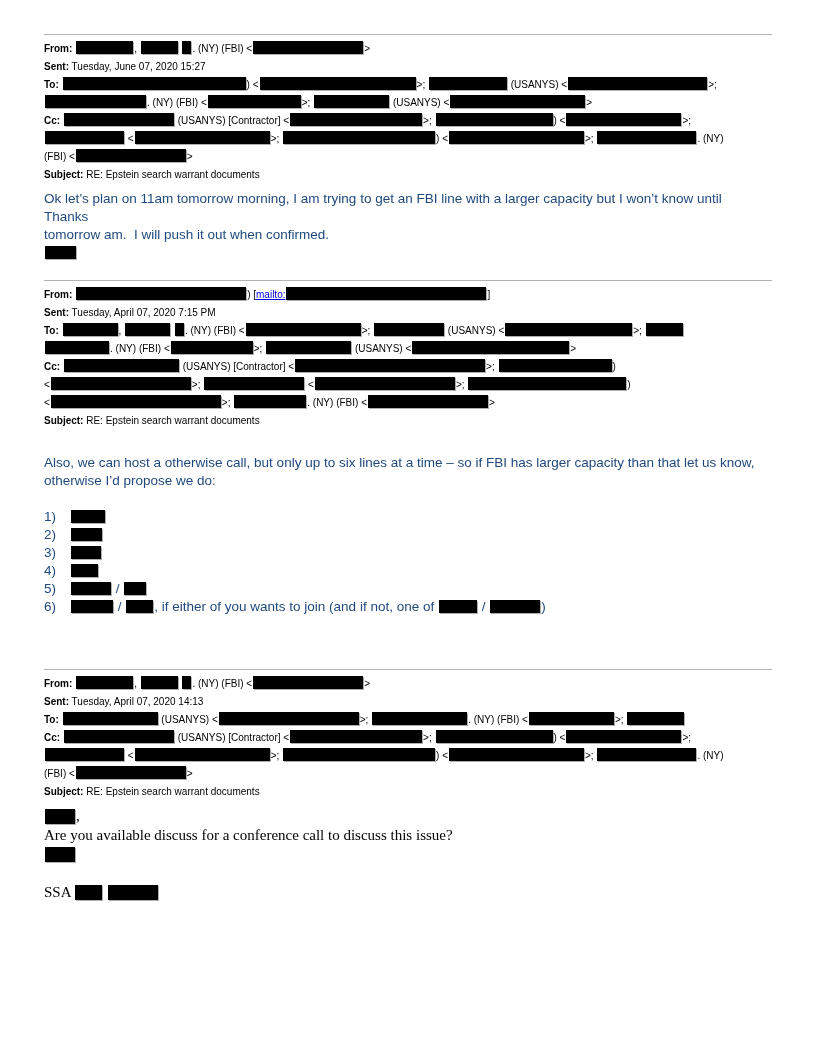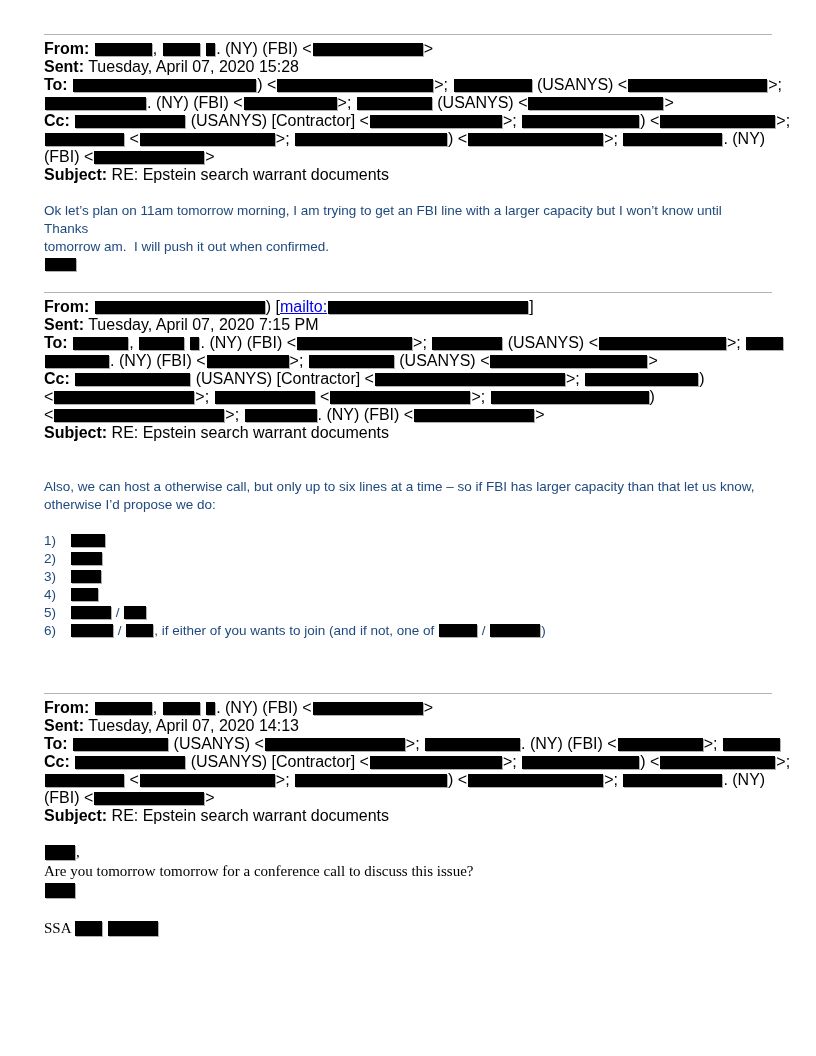--- a/index.html
+++ b/index.html
@@ -1,41 +1,41 @@
 <!DOCTYPE html>
 <html><head>
 <meta charset="utf-8">
 <style>
   html,body{margin:0;padding:0;overflow:hidden;background:#ffffff;}
   body{width:816px;height:1056px;font-family:"Liberation Sans",sans-serif;color:#000;}
   .page{box-sizing:border-box;width:816px;height:1056px;padding:34px 44px 0 44px;}
   .rule{border-top:1px solid #b3b3b3;height:0;}
-  .email .header{margin-top:5px;font-size:16px;line-height:18px;color:#000;}
+  .email .header{margin-top:5px;font-size:10px;line-height:18px;color:#000;}
   .line{white-space:nowrap;height:18px;}
   .lbl{font-weight:bold;}
   .bar{display:inline-block;background:#000;height:13px;vertical-align:-2px;margin:0 1px;box-shadow:1px 1px 0 rgba(110,110,110,0.55);}
-  .body{margin-top:18px;}
+  .body{margin-top:6px;}
   .body.blue{color:#1f497d;font-size:13.5px;line-height:18px;}
   .body.serif{color:#000;font-family:"Liberation Serif",serif;font-size:15px;line-height:19px;}
   .body.serif .line{height:19px;}
   .body.serif .bar{height:15px;vertical-align:-3px;}
   .num{display:inline-block;width:26px;}
   .mlink{color:#0000ee;text-decoration:underline;cursor:pointer;}
   .email-1 .body{margin-bottom:18px;}
   .email-2 .body{margin-bottom:53px;}
 </style>
 </head>
 <body>
 
 <div class="page" id="page-root">
     <section class="email email-1">
       <div class="rule"></div>
       <div class="header">
         <div class="line"><span class="lbl">From:</span><span class="txt"> </span><span class="bar" style="width: 57px;"></span><span class="txt">, </span><span class="bar" style="width: 37px;"></span><span class="txt"> </span><span class="bar" style="width: 9px;"></span><span class="txt">. (NY) (FBI) &lt;</span><span class="bar" style="width: 110px;"></span><span class="txt">&gt;</span></div>
-        <div class="line"><span class="lbl">Sent:</span><span class="txt"> Tuesday, April 07, 2020 15:28</span></div>
+        <div class="line"><span class="lbl">Sent:</span><span class="txt"> Tuesday, June 07, 2020 15:27</span></div>
         <div class="line"><span class="lbl">To:</span><span class="txt"> </span><span class="bar" style="width: 183px;"></span><span class="txt">) &lt;</span><span class="bar" style="width: 156px;"></span><span class="txt">&gt;; </span><span class="bar" style="width: 78px;"></span><span class="txt"> (USANYS) &lt;</span><span class="bar" style="width: 139px;"></span><span class="txt">&gt;;</span></div>
         <div class="line"><span class="bar" style="width: 101px;"></span><span class="txt">. (NY) (FBI) &lt;</span><span class="bar" style="width: 93px;"></span><span class="txt">&gt;; </span><span class="bar" style="width: 75px;"></span><span class="txt"> (USANYS) &lt;</span><span class="bar" style="width: 135px;"></span><span class="txt">&gt;</span></div>
         <div class="line"><span class="lbl">Cc:</span><span class="txt"> </span><span class="bar" style="width: 110px;"></span><span class="txt"> (USANYS) [Contractor] &lt;</span><span class="bar" style="width: 132px;"></span><span class="txt">&gt;; </span><span class="bar" style="width: 117px;"></span><span class="txt">) &lt;</span><span class="bar" style="width: 115px;"></span><span class="txt">&gt;;</span></div>
         <div class="line"><span class="bar" style="width: 79px;"></span><span class="txt"> &lt;</span><span class="bar" style="width: 135px;"></span><span class="txt">&gt;; </span><span class="bar" style="width: 152px;"></span><span class="txt">) &lt;</span><span class="bar" style="width: 135px;"></span><span class="txt">&gt;; </span><span class="bar" style="width: 99px;"></span><span class="txt">. (NY)</span></div>
         <div class="line"><span class="txt">(FBI) &lt;</span><span class="bar" style="width: 110px;"></span><span class="txt">&gt;</span></div>
         <div class="line"><span class="lbl">Subject:</span><span class="txt"> RE: Epstein search warrant documents</span></div>
       </div>
       <div class="body blue">
         <div class="line"><span class="txt">Ok let’s plan on 11am tomorrow morning, I am trying to get an FBI line with a larger capacity but I won’t know until</span></div>
         <div class="line"><span class="txt">Thanks</span></div>
@@ -74,19 +74,19 @@
         <div class="line"><span class="lbl">From:</span><span class="txt"> </span><span class="bar" style="width: 57px;"></span><span class="txt">, </span><span class="bar" style="width: 37px;"></span><span class="txt"> </span><span class="bar" style="width: 9px;"></span><span class="txt">. (NY) (FBI) &lt;</span><span class="bar" style="width: 110px;"></span><span class="txt">&gt;</span></div>
         <div class="line"><span class="lbl">Sent:</span><span class="txt"> Tuesday, April 07, 2020 14:13</span></div>
         <div class="line"><span class="lbl">To:</span><span class="txt"> </span><span class="bar" style="width: 95px;"></span><span class="txt"> (USANYS) &lt;</span><span class="bar" style="width: 140px;"></span><span class="txt">&gt;; </span><span class="bar" style="width: 95px;"></span><span class="txt">. (NY) (FBI) &lt;</span><span class="bar" style="width: 85px;"></span><span class="txt">&gt;; </span><span class="bar" style="width: 57px;"></span></div>
         <div class="line"><span class="lbl">Cc:</span><span class="txt"> </span><span class="bar" style="width: 110px;"></span><span class="txt"> (USANYS) [Contractor] &lt;</span><span class="bar" style="width: 132px;"></span><span class="txt">&gt;; </span><span class="bar" style="width: 117px;"></span><span class="txt">) &lt;</span><span class="bar" style="width: 115px;"></span><span class="txt">&gt;;</span></div>
         <div class="line"><span class="bar" style="width: 79px;"></span><span class="txt"> &lt;</span><span class="bar" style="width: 135px;"></span><span class="txt">&gt;; </span><span class="bar" style="width: 152px;"></span><span class="txt">) &lt;</span><span class="bar" style="width: 135px;"></span><span class="txt">&gt;; </span><span class="bar" style="width: 99px;"></span><span class="txt">. (NY)</span></div>
         <div class="line"><span class="txt">(FBI) &lt;</span><span class="bar" style="width: 110px;"></span><span class="txt">&gt;</span></div>
         <div class="line"><span class="lbl">Subject:</span><span class="txt"> RE: Epstein search warrant documents</span></div>
       </div>
       <div class="body serif">
         <div class="line"><span class="bar" style="width: 30px;"></span><span class="txt">,</span></div>
-        <div class="line"><span class="txt">Are you tomorrow tomorrow for a conference call to discuss this issue?</span></div>
+        <div class="line"><span class="txt">Are you available discuss for a conference call to discuss this issue?</span></div>
         <div class="line"><span class="bar" style="width: 30px;"></span></div>
         <div class="line blank">&nbsp;</div>
         <div class="line"><span class="txt">SSA </span><span class="bar" style="width: 27px;"></span><span class="txt"> </span><span class="bar" style="width: 50px;"></span></div>
       </div>
     </section>
   </div>
 
 </body></html>

